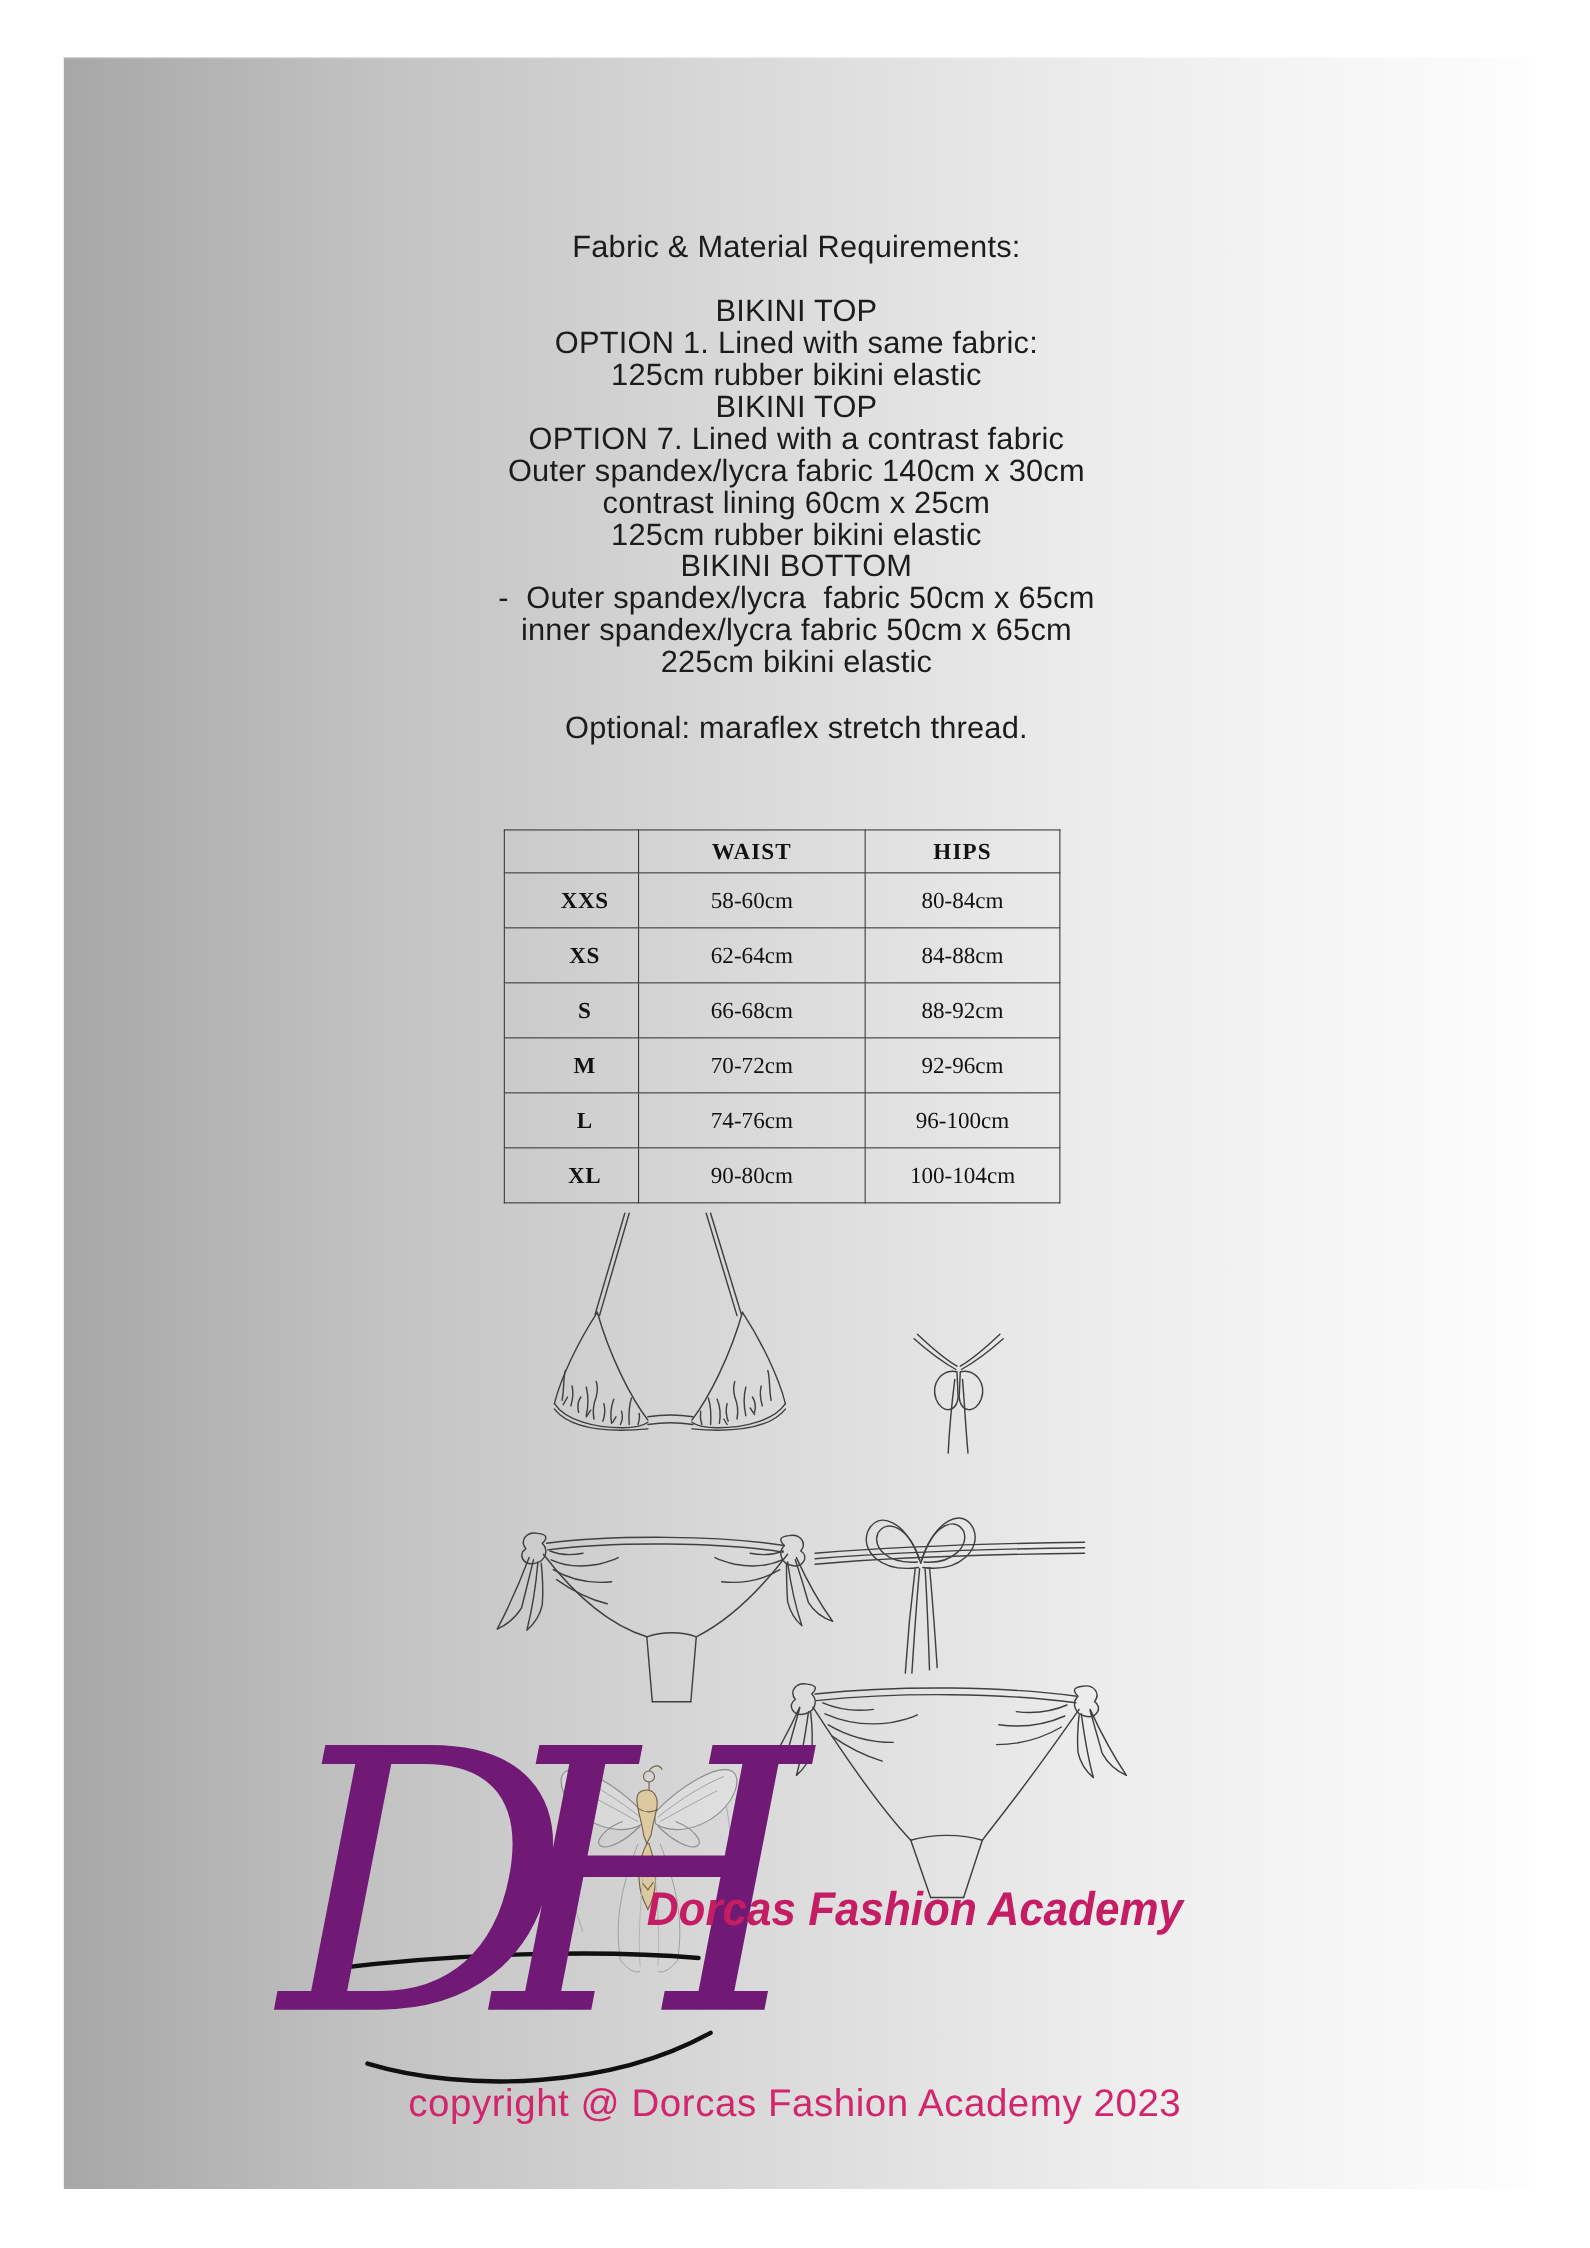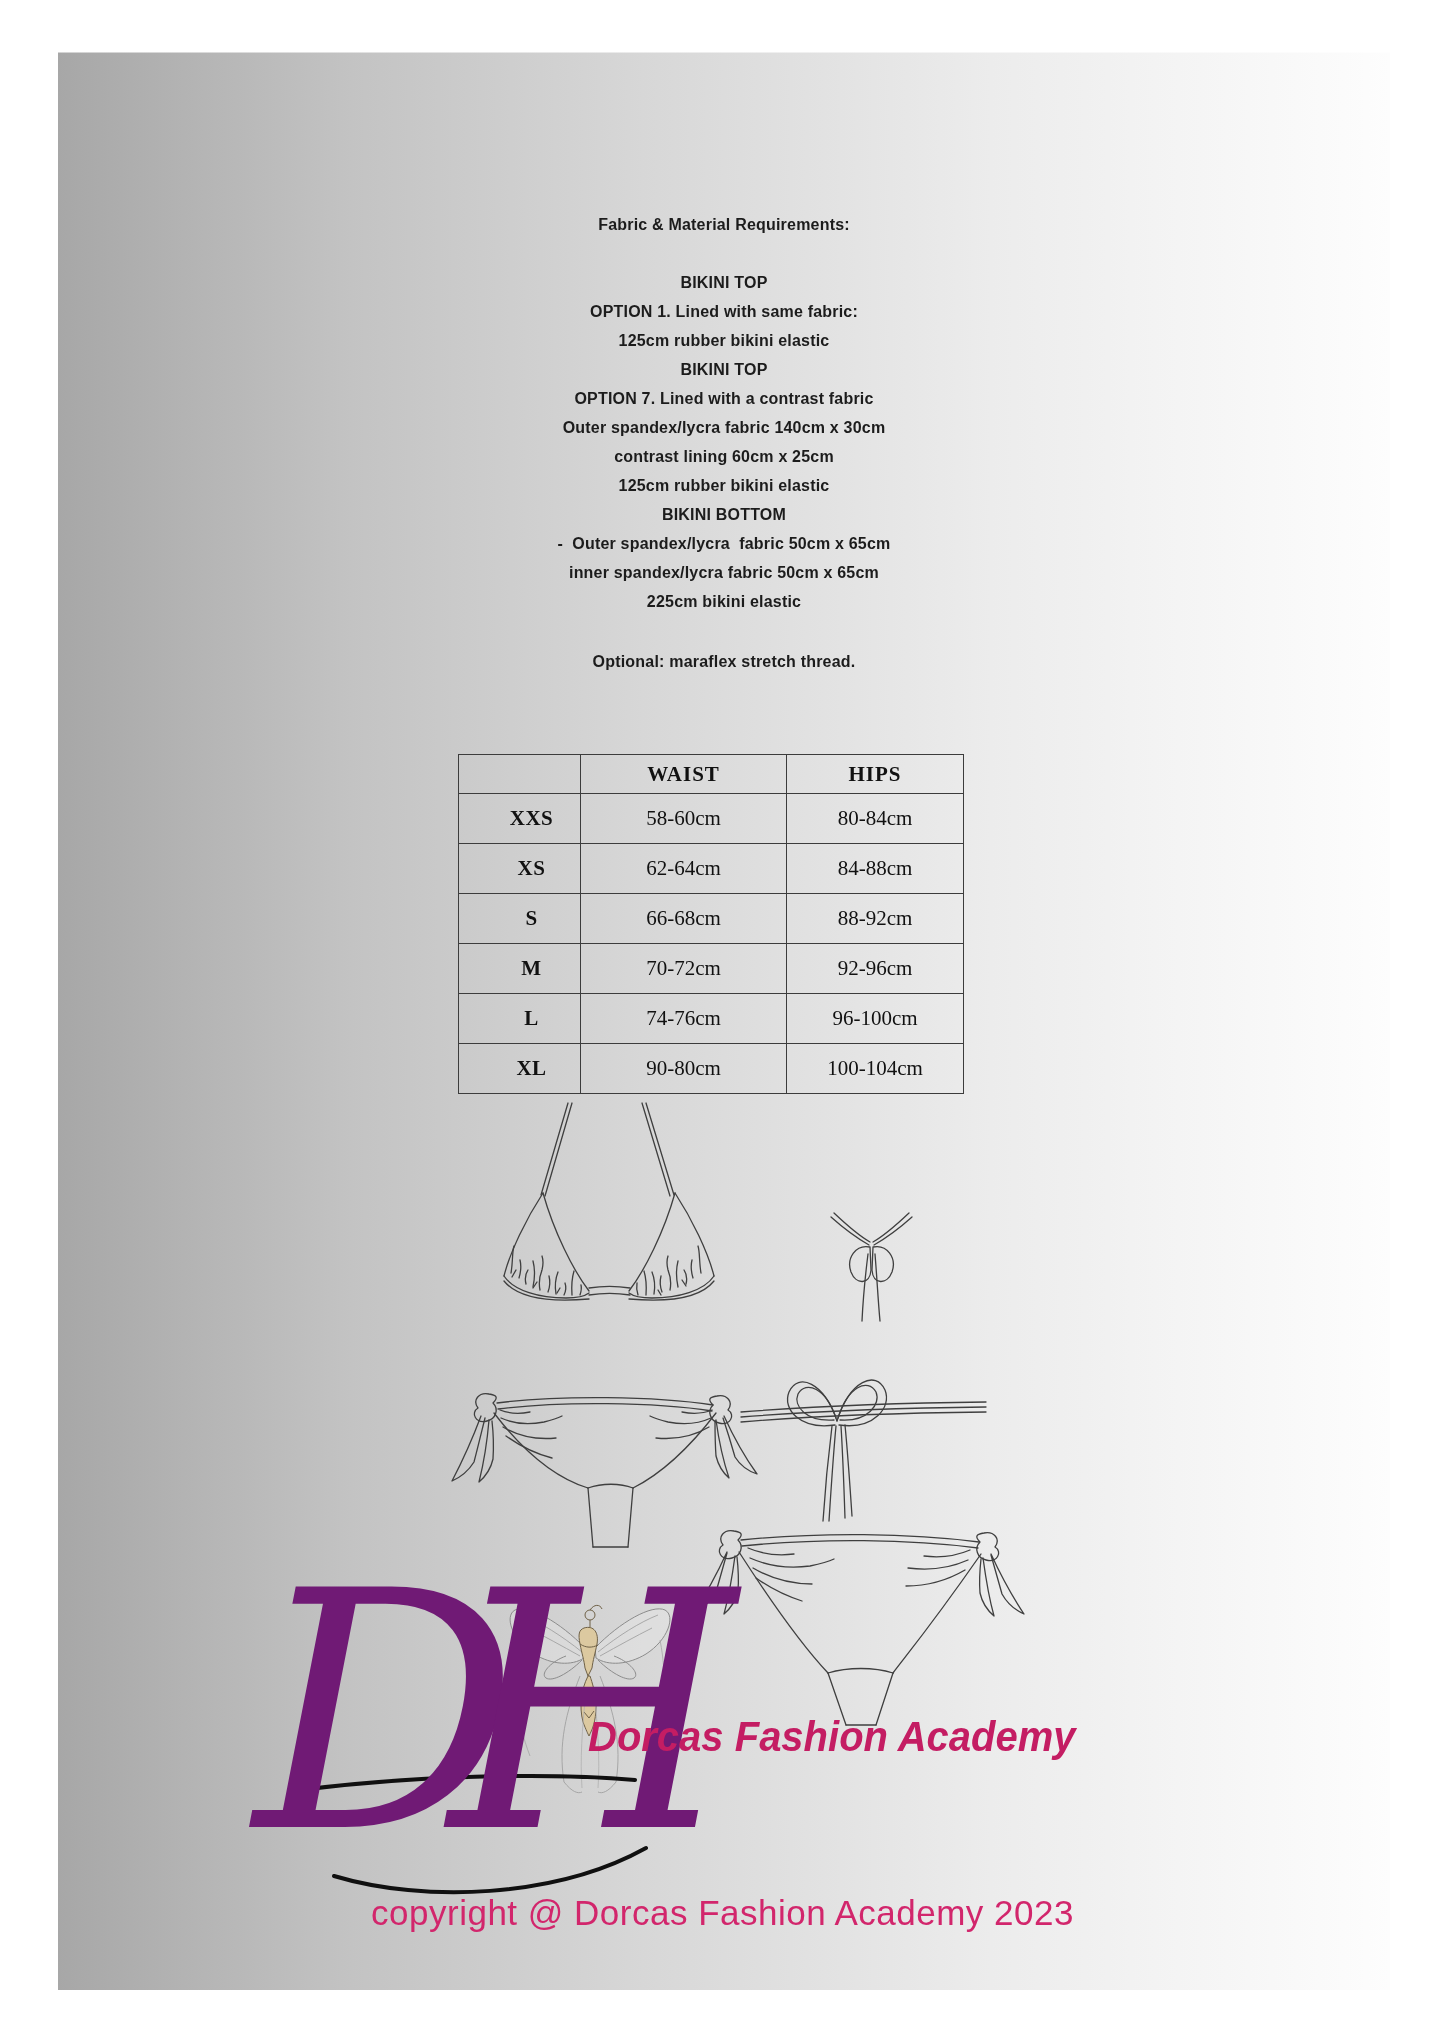--- a/index.html
+++ b/index.html
@@ -3,21 +3,21 @@
 <meta charset="utf-8">
 <style>
   html,body{margin:0;padding:0;background:#ffffff;}
   .canvas{position:relative;width:1445px;height:2044px;background:#ffffff;overflow:hidden;
           font-family:"Liberation Sans",sans-serif;}
   .page{position:absolute;left:58px;top:52px;width:1332px;height:1938px;
         background:linear-gradient(90deg,#a7a7a7 0%,#c3c3c3 22%,#d8d8d8 45%,#ececec 70%,#fdfdfd 100%);
         box-shadow:inset 0 1px 0 rgba(255,255,255,.5);}
   
   .textblock{position:absolute;left:0;top:158px;width:100%;text-align:center;color:#1c1c1c;}
-  .line{font-size:16px;font-weight:bold;line-height:29px;white-space:pre;
+  .line{font-size:28px;font-weight:normal;line-height:29px;white-space:pre;
         font-family:"Liberation Sans",sans-serif;letter-spacing:.2px;}
   .spacer{height:29px;}
   .optional{margin-top:31px;}
   
   table.size-chart{position:absolute;left:400px;top:702px;border-collapse:collapse;
         font-family:"Liberation Serif",serif;color:#111;}
   table.size-chart th,table.size-chart td{border:1.6px solid #3c3c3c;text-align:center;
         font-size:21px;padding:0;}
   table.size-chart th{height:38px;font-weight:bold;letter-spacing:1px;text-align:center;}
   table.size-chart td{height:49px;}

